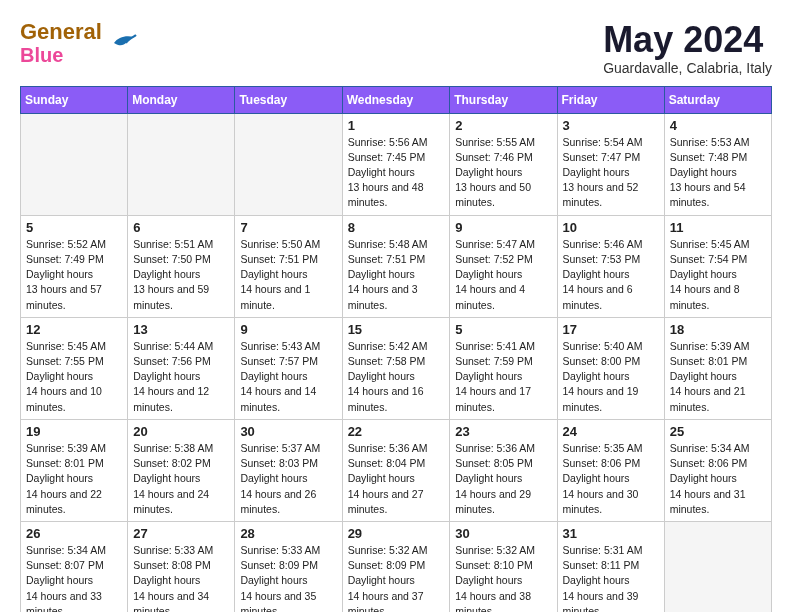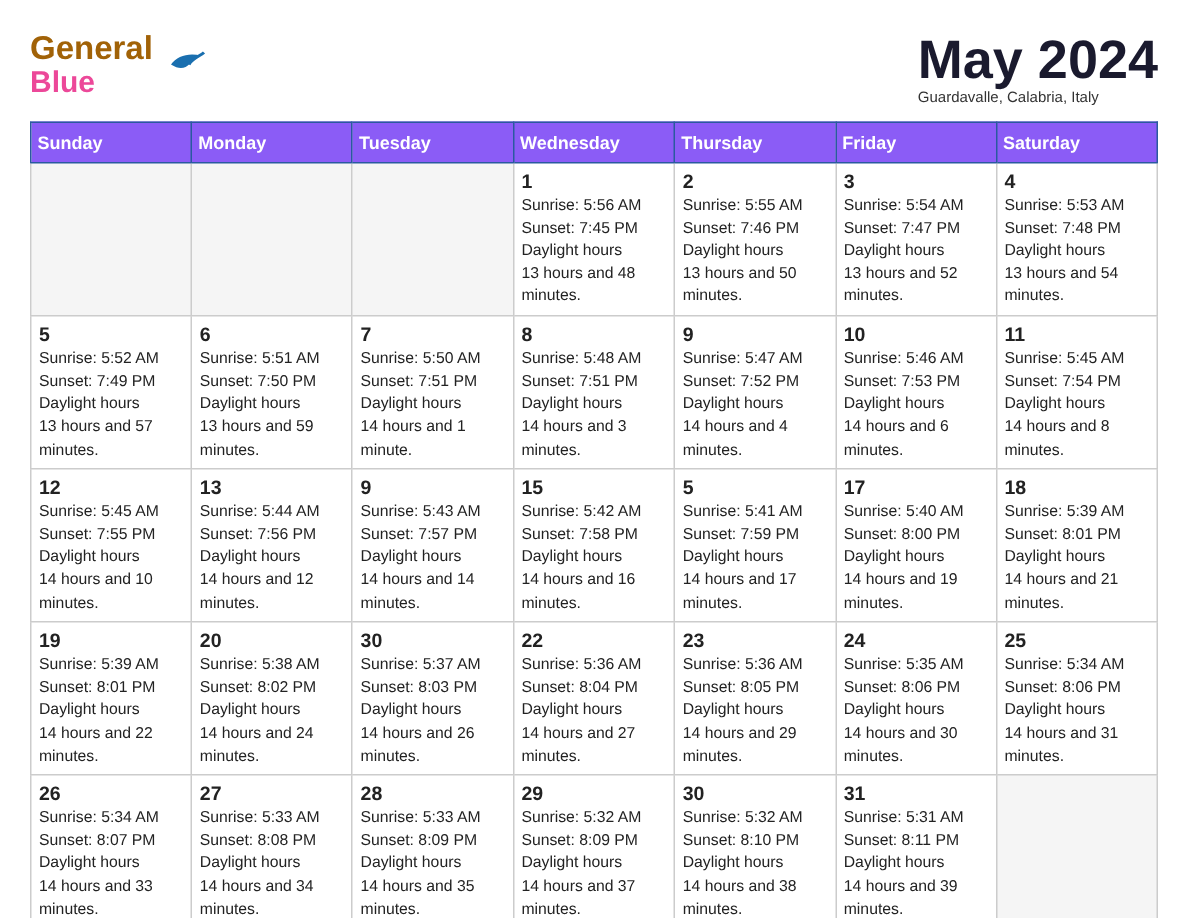--- a/index.html
+++ b/index.html
@@ -23,21 +23,21 @@
     }
     .title-block {
     }
     .month-title {
       font-size: 36px;
       font-weight: bold;
       color: #1a1a2e;
       line-height: 1.1;
     }
     .location {
-      font-size: 10px;
+      font-size: 14px;
       color: #333;
     }
     .calendar {
       width: 100%;
       border-collapse: collapse;
       font-size: 10.5px;
     }
     .calendar th {
       background: #8b5cf6;
       color: #fff;

